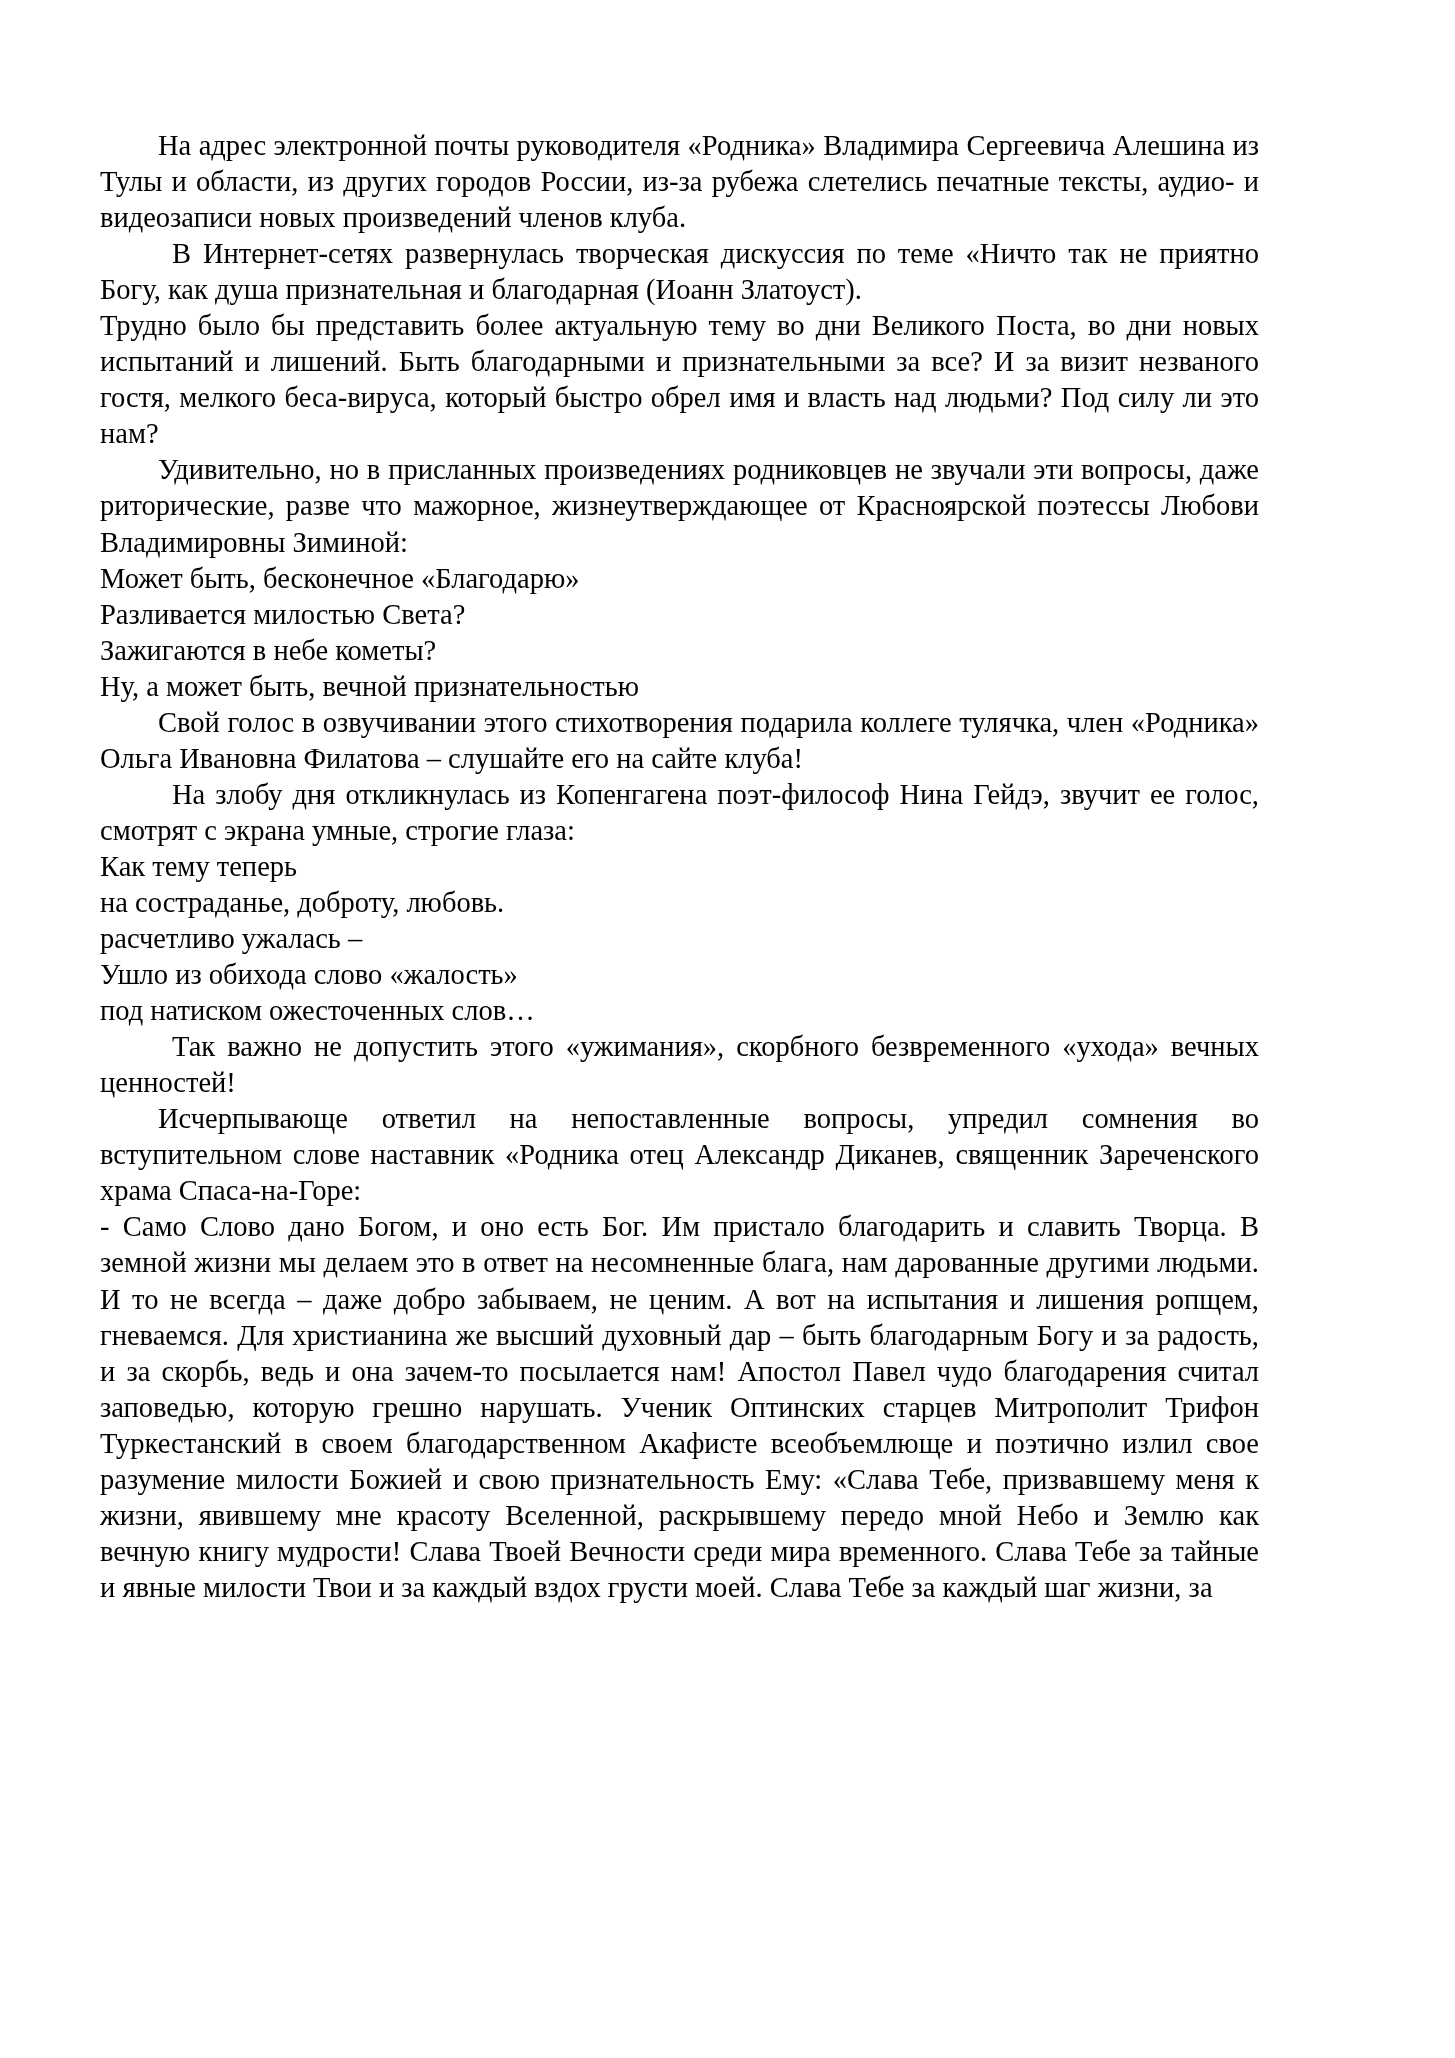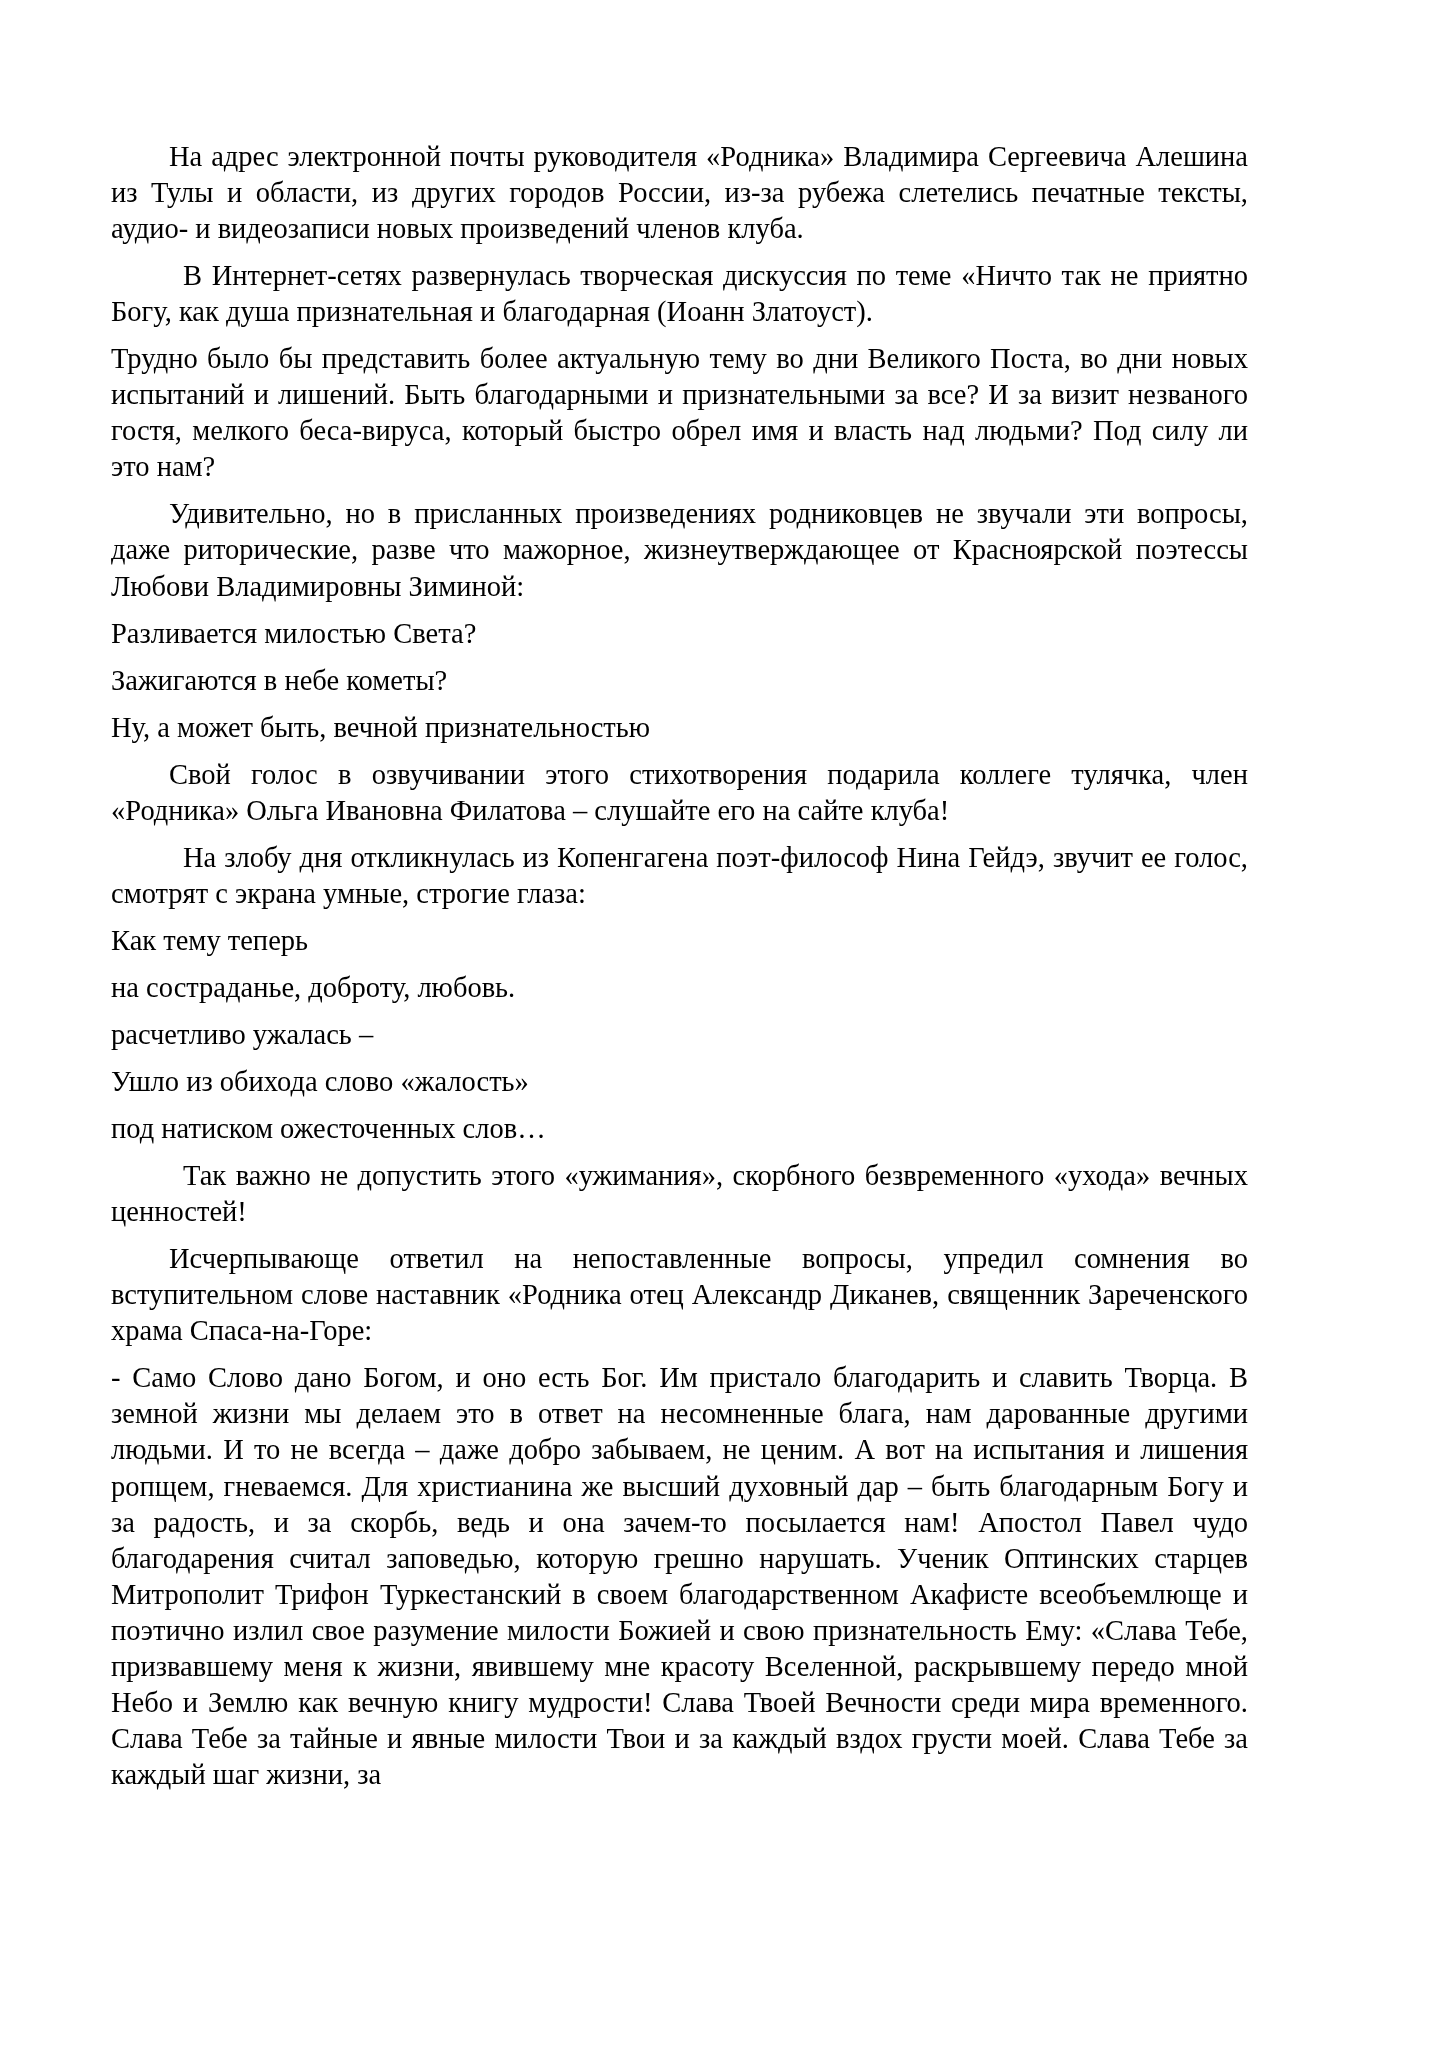--- a/index.html
+++ b/index.html
@@ -20,21 +20,21 @@
     position: relative;
     overflow: hidden;
   }
   .doc {
     font-size: 28.5px;
     line-height: 1.265;
     text-align: justify;
     text-justify: inter-word;
   }
   .doc p {
-    margin: 11px;
+    margin: 0;
   }
   .indent {
     text-indent: 58px;
   }
   .indent-wide {
     text-indent: 72px;
     font-family: Liberation Serif, serif;
   }
   .noindent {
     text-indent: 0;
@@ -53,20 +53,21 @@
 <body>
 
 <div class="page">
   <div class="doc">
 
     <p class="indent">На адрес электронной почты руководителя «Родника» Владимира Сергеевича Алешина из Тулы и области, из других городов России, из-за рубежа слетелись печатные тексты, аудио- и видеозаписи новых произведений членов клуба.</p>
     <p class="indent-wide">В Интернет-сетях развернулась творческая дискуссия по теме «Ничто так не приятно Богу, как душа признательная и благодарная (Иоанн Златоуст).</p>
     <p class="noindent">Трудно было бы представить более актуальную тему во дни Великого Поста, во дни новых испытаний и лишений. Быть благодарными и признательными за все? И за визит незваного гостя, мелкого беса-вируса, который быстро обрел имя и власть над людьми? Под силу ли это нам?</p>
     <p class="indent">Удивительно, но в присланных произведениях родниковцев не звучали эти вопросы, даже риторические, разве что мажорное, жизнеутверждающее от Красноярской поэтессы Любови Владимировны Зиминой:</p>
 
+    <p class="verse">Может быть, бесконечное «Благодарю»</p>
     <p class="verse">Разливается милостью Света?</p>
     <p class="verse">Зажигаются в небе кометы?</p>
     <p class="verse">Ну, а может быть, вечной признательностью</p>
 
     <p class="indent">Свой голос в озвучивании этого стихотворения подарила коллеге тулячка, член «Родника» Ольга Ивановна Филатова – слушайте его на сайте клуба!</p>
     <p class="indent-wide">На злобу дня откликнулась из Копенгагена поэт-философ Нина Гейдэ, звучит ее голос, смотрят с экрана умные, строгие глаза:</p>
 
     <p class="verse-center">Как тему теперь</p>
     <p class="verse-center">на состраданье, доброту, любовь.</p>
     <p class="verse-center">расчетливо ужалась –</p>

